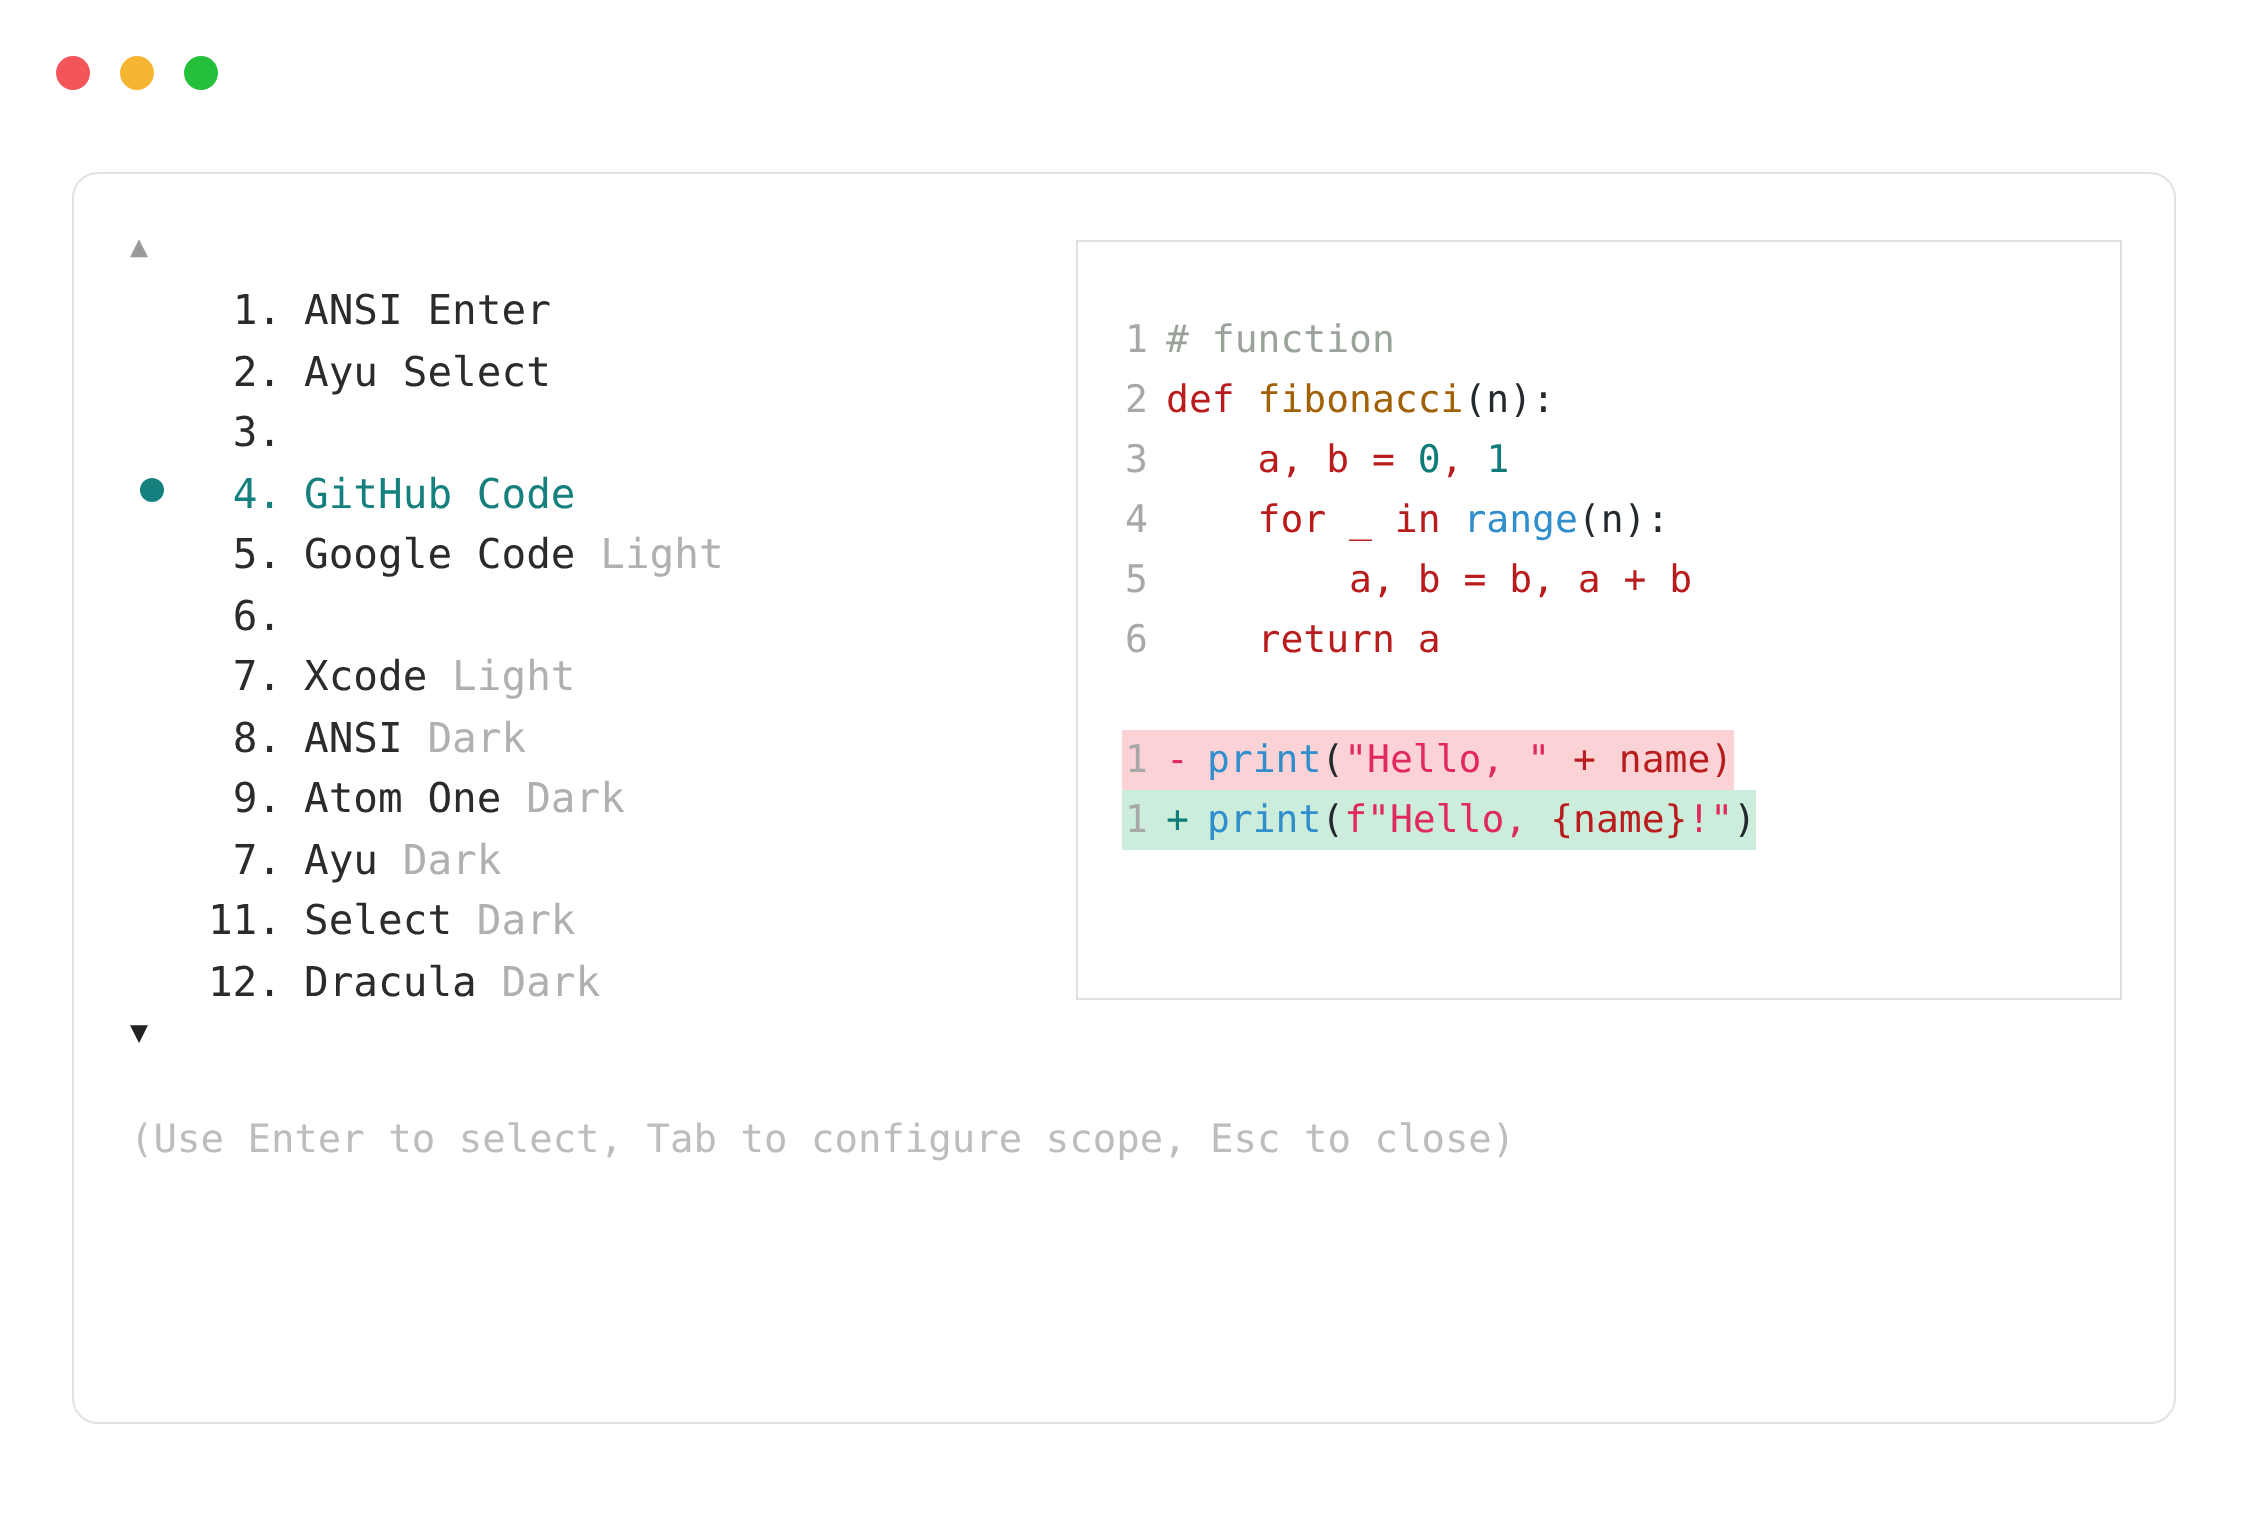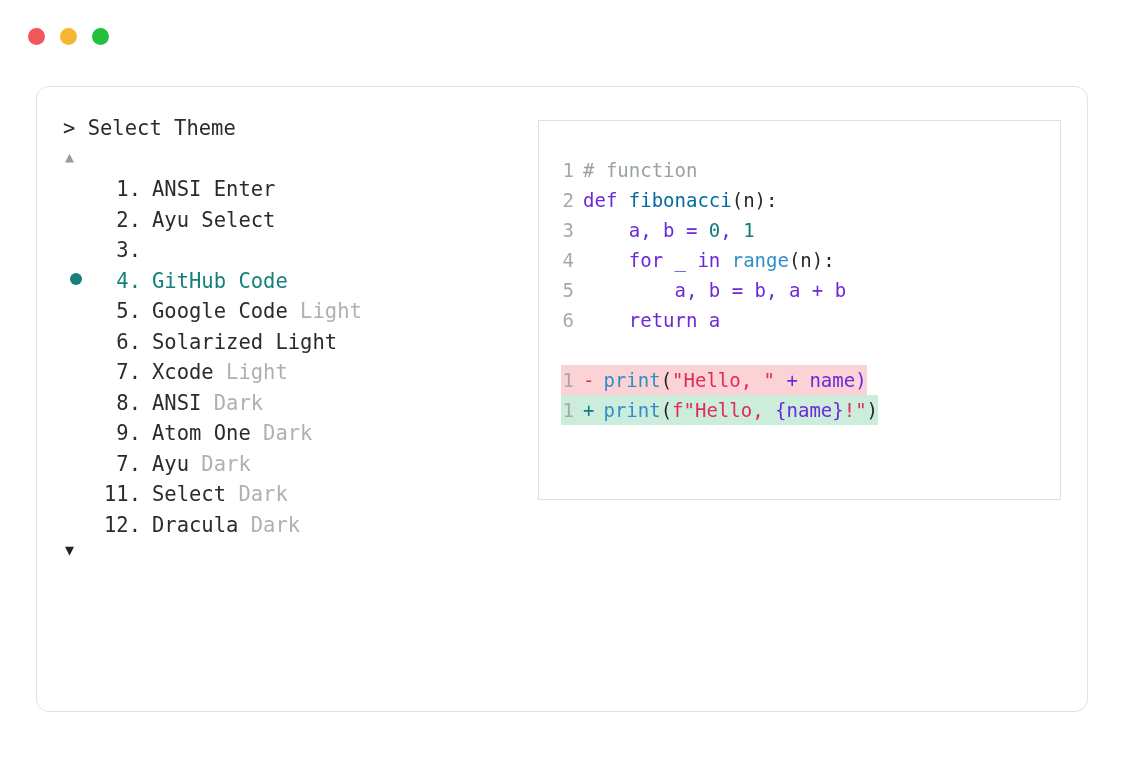--- a/index.html
+++ b/index.html
@@ -142,23 +142,23 @@
   .code-line { display: block; height: 30px; white-space: pre; }
   .ln {
     display: inline-block;
     width: 13px;
     text-align: right;
     color: #a8a8a8;
   }
   .ln-sp { display: inline-block; width: 9px; }
   .blank-line { display: block; height: 30px; }
 
-  .tok-plain   { color: #6d28d9; }
+  .tok-plain   { color: #b91c1c; }
   .tok-comment { color: #9aa39a; }
-  .tok-func    { color: #0369a1; }
+  .tok-func    { color: #a16207; }
   .tok-num     { color: #107c7a; }
   .tok-builtin { color: #2f8ecb; }
   .tok-str     { color: #e0295c; }
   .tok-punc    { color: #24292e; }
 
   .diff {
     margin-top: 0px;
   }
   .diff-line {
     display: block;
@@ -190,41 +190,41 @@
   <span class="dot" style="background: rgb(36, 192, 59);"></span>
 </div>
 
 <div class="card">
   <div class="card-inner">
 
     <div class="cols">
 
       <div class="col-left">
 
-        <div class="heading"><span class="caret">&gt;</span><span> </span><span>Select Theme</span></div>
 
         <div class="arrow up">▲</div>
 
         <div class="theme-list" id="theme-list">
             <div class="theme-row"><span class="bullet-cell"></span><span class="idx-cell">1.</span><span class="name-cell">ANSI Enter</span></div>
             <div class="theme-row"><span class="bullet-cell"></span><span class="idx-cell">2.</span><span class="name-cell">Ayu Select</span></div>
             <div class="theme-row"><span class="bullet-cell"></span><span class="idx-cell">3.</span></div>
             <div class="theme-row selected"><span class="bullet-cell"><span class="bullet"></span></span><span class="idx-cell">4.</span><span class="name-cell">GitHub Code</span></div>
             <div class="theme-row"><span class="bullet-cell"></span><span class="idx-cell">5.</span><span class="name-cell">Google Code</span><span class="variant"> Light</span></div>
-            <div class="theme-row"><span class="bullet-cell"></span><span class="idx-cell">6.</span><span class="name-cell">Solarized Light</span></div>
+            <div class="theme-row"><span class="bullet-cell"></span><span class="idx-cell">6.</span></div>
             <div class="theme-row"><span class="bullet-cell"></span><span class="idx-cell">7.</span><span class="name-cell">Xcode</span><span class="variant"> Light</span></div>
             <div class="theme-row"><span class="bullet-cell"></span><span class="idx-cell">8.</span><span class="name-cell">ANSI</span><span class="variant"> Dark</span></div>
             <div class="theme-row"><span class="bullet-cell"></span><span class="idx-cell">9.</span><span class="name-cell">Atom One</span><span class="variant"> Dark</span></div>
             <div class="theme-row"><span class="bullet-cell"></span><span class="idx-cell">7.</span><span class="name-cell">Ayu</span><span class="variant"> Dark</span></div>
             <div class="theme-row"><span class="bullet-cell"></span><span class="idx-cell">11.</span><span class="name-cell">Select</span><span class="variant"> Dark</span></div>
             <div class="theme-row"><span class="bullet-cell"></span><span class="idx-cell">12.</span><span class="name-cell">Dracula</span><span class="variant"> Dark</span></div>
           </div>
 
         <div class="arrow down">▼</div>
 
+        <div class="hint">(Use Enter to select, Tab to configure scope, Esc to close)</div>
       </div>
 
       <div class="col-right">
         <div class="preview-box">
           <div class="code" id="code-block"><span class="code-line"><span class="ln">1</span><span class="ln-sp"> </span><span class="tok-comment"># function</span></span><span class="code-line"><span class="ln">2</span><span class="ln-sp"> </span><span class="tok-plain">def </span><span class="tok-func">fibonacci</span><span class="tok-punc">(n):</span></span><span class="code-line"><span class="ln">3</span><span class="ln-sp"> </span><span class="tok-plain">    a, b = </span><span class="tok-num">0</span><span class="tok-plain">, </span><span class="tok-num">1</span></span><span class="code-line"><span class="ln">4</span><span class="ln-sp"> </span><span class="tok-plain">    for _ in </span><span class="tok-builtin">range</span><span class="tok-punc">(n):</span></span><span class="code-line"><span class="ln">5</span><span class="ln-sp"> </span><span class="tok-plain">        a, b = b, a + b</span></span><span class="code-line"><span class="ln">6</span><span class="ln-sp"> </span><span class="tok-plain">    return a</span></span><span class="blank-line"></span></div>
           <div class="code diff" id="diff-block"><span class="diff-line del"><span class="ln">1</span><span class="ln-sp"> </span><span class="diff-mark-del">-</span><span class="ln-sp"> </span><span class="tok-builtin">print</span><span class="tok-punc">(</span><span class="tok-str">"Hello, "</span><span class="tok-plain"> + name)</span></span><span class="diff-line add"><span class="ln">1</span><span class="ln-sp"> </span><span class="diff-mark-add">+</span><span class="ln-sp"> </span><span class="tok-builtin">print</span><span class="tok-punc">(</span><span class="tok-str">f"Hello, </span><span class="tok-plain">{name}</span><span class="tok-str">!"</span><span class="tok-punc">)</span></span></div>
         </div>
       </div>
 
     </div>

